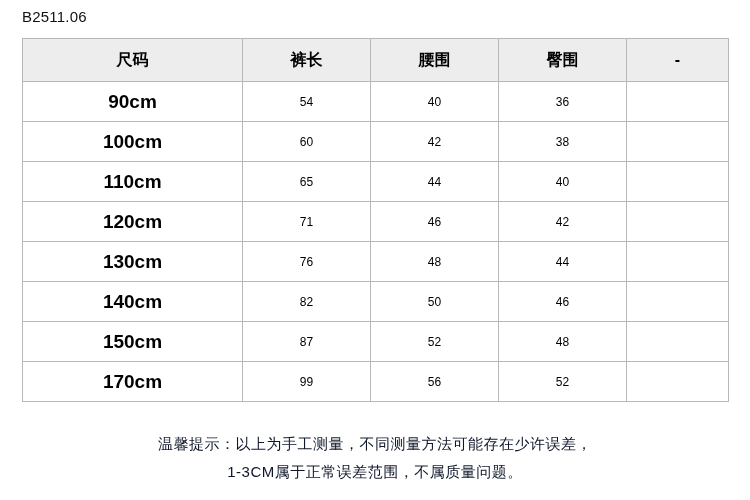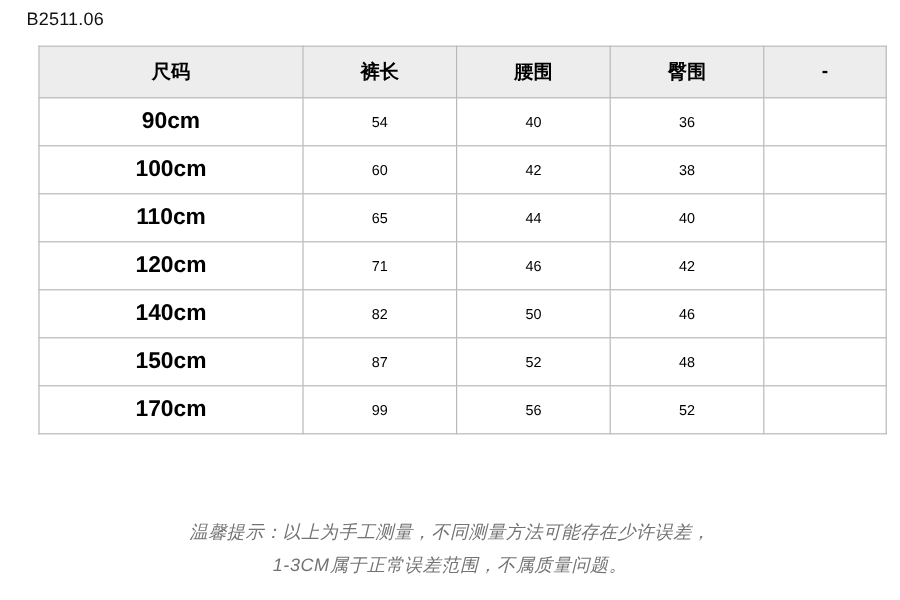--- a/index.html
+++ b/index.html
@@ -24,21 +24,21 @@
     position: absolute;
     left: 22px;
     top: 8px;
     font-size: 15px;
     letter-spacing: 0.2px;
     color: #111111;
     font-family: "Liberation Sans", "DejaVu Sans", sans-serif;
   }
   .table-wrap {
     position: absolute;
-    left: 32px;
+    left: 22px;
     top: 38px;
     width: 706px;
   }
   table.size-table {
     border-collapse: collapse;
     width: 706px;
     table-layout: fixed;
     background: #ffffff;
   }
   table.size-table col.c0 { width: 220px; }
@@ -74,23 +74,22 @@
   .notes {
     position: absolute;
     left: 0;
     top: 430px;
     width: 750px;
     text-align: center;
   }
   .notes div {
     font-size: 15px;
     line-height: 28px;
-    color: #737373;
+    color: #0f172a;
     letter-spacing: 0.5px;
-    font-style: italic;
   }
 </style>
 </head>
 <body>
 
 <div class="page">
 
   <div class="doc-code">B2511.06</div>
 
   <div class="table-wrap">
@@ -134,20 +133,27 @@
           <td></td>
         </tr>
         <tr>
           <td class="size-col">120cm</td>
           <td>71</td>
           <td>46</td>
           <td>42</td>
           <td></td>
         </tr>
         <tr>
+          <td class="size-col">130cm</td>
+          <td>76</td>
+          <td>48</td>
+          <td>44</td>
+          <td></td>
+        </tr>
+        <tr>
           <td class="size-col">140cm</td>
           <td>82</td>
           <td>50</td>
           <td>46</td>
           <td></td>
         </tr>
         <tr>
           <td class="size-col">150cm</td>
           <td>87</td>
           <td>52</td>

